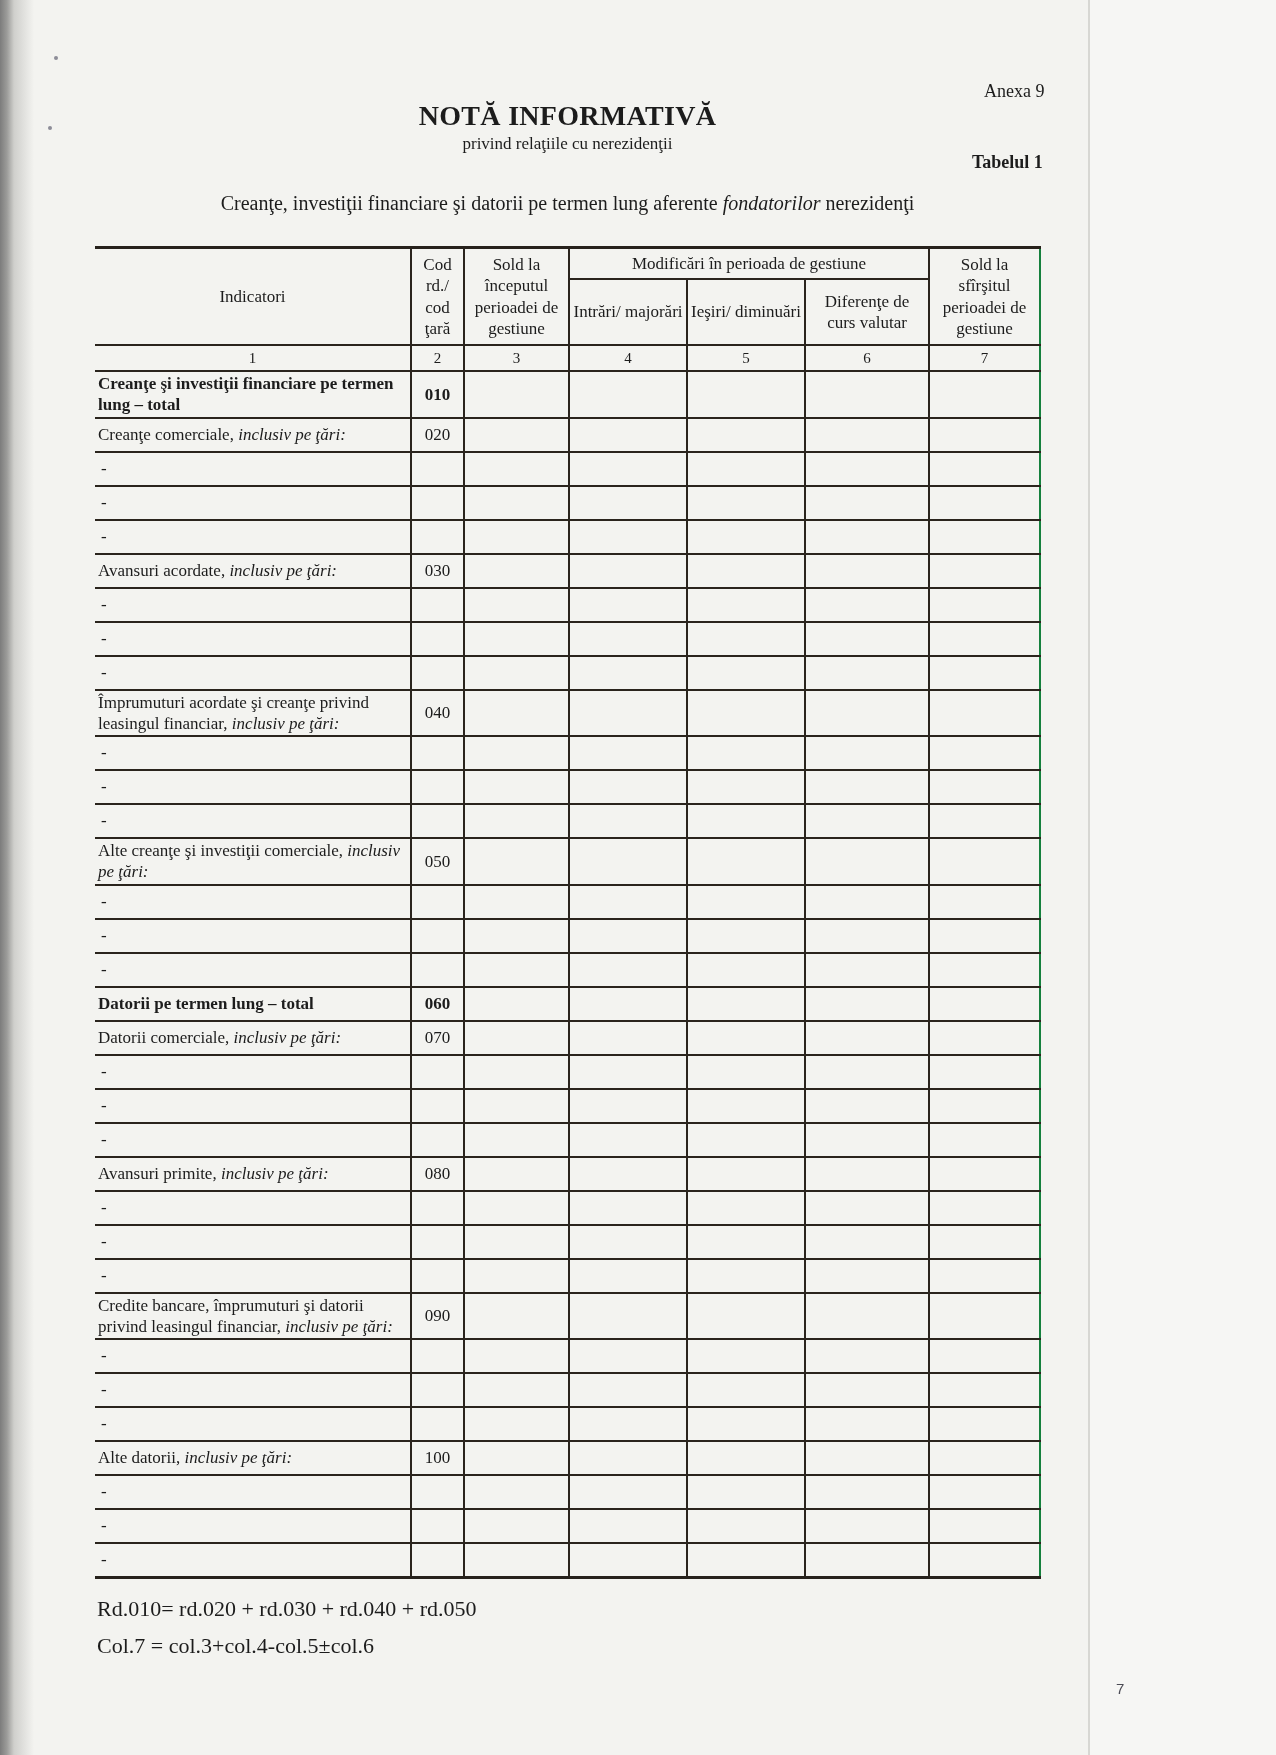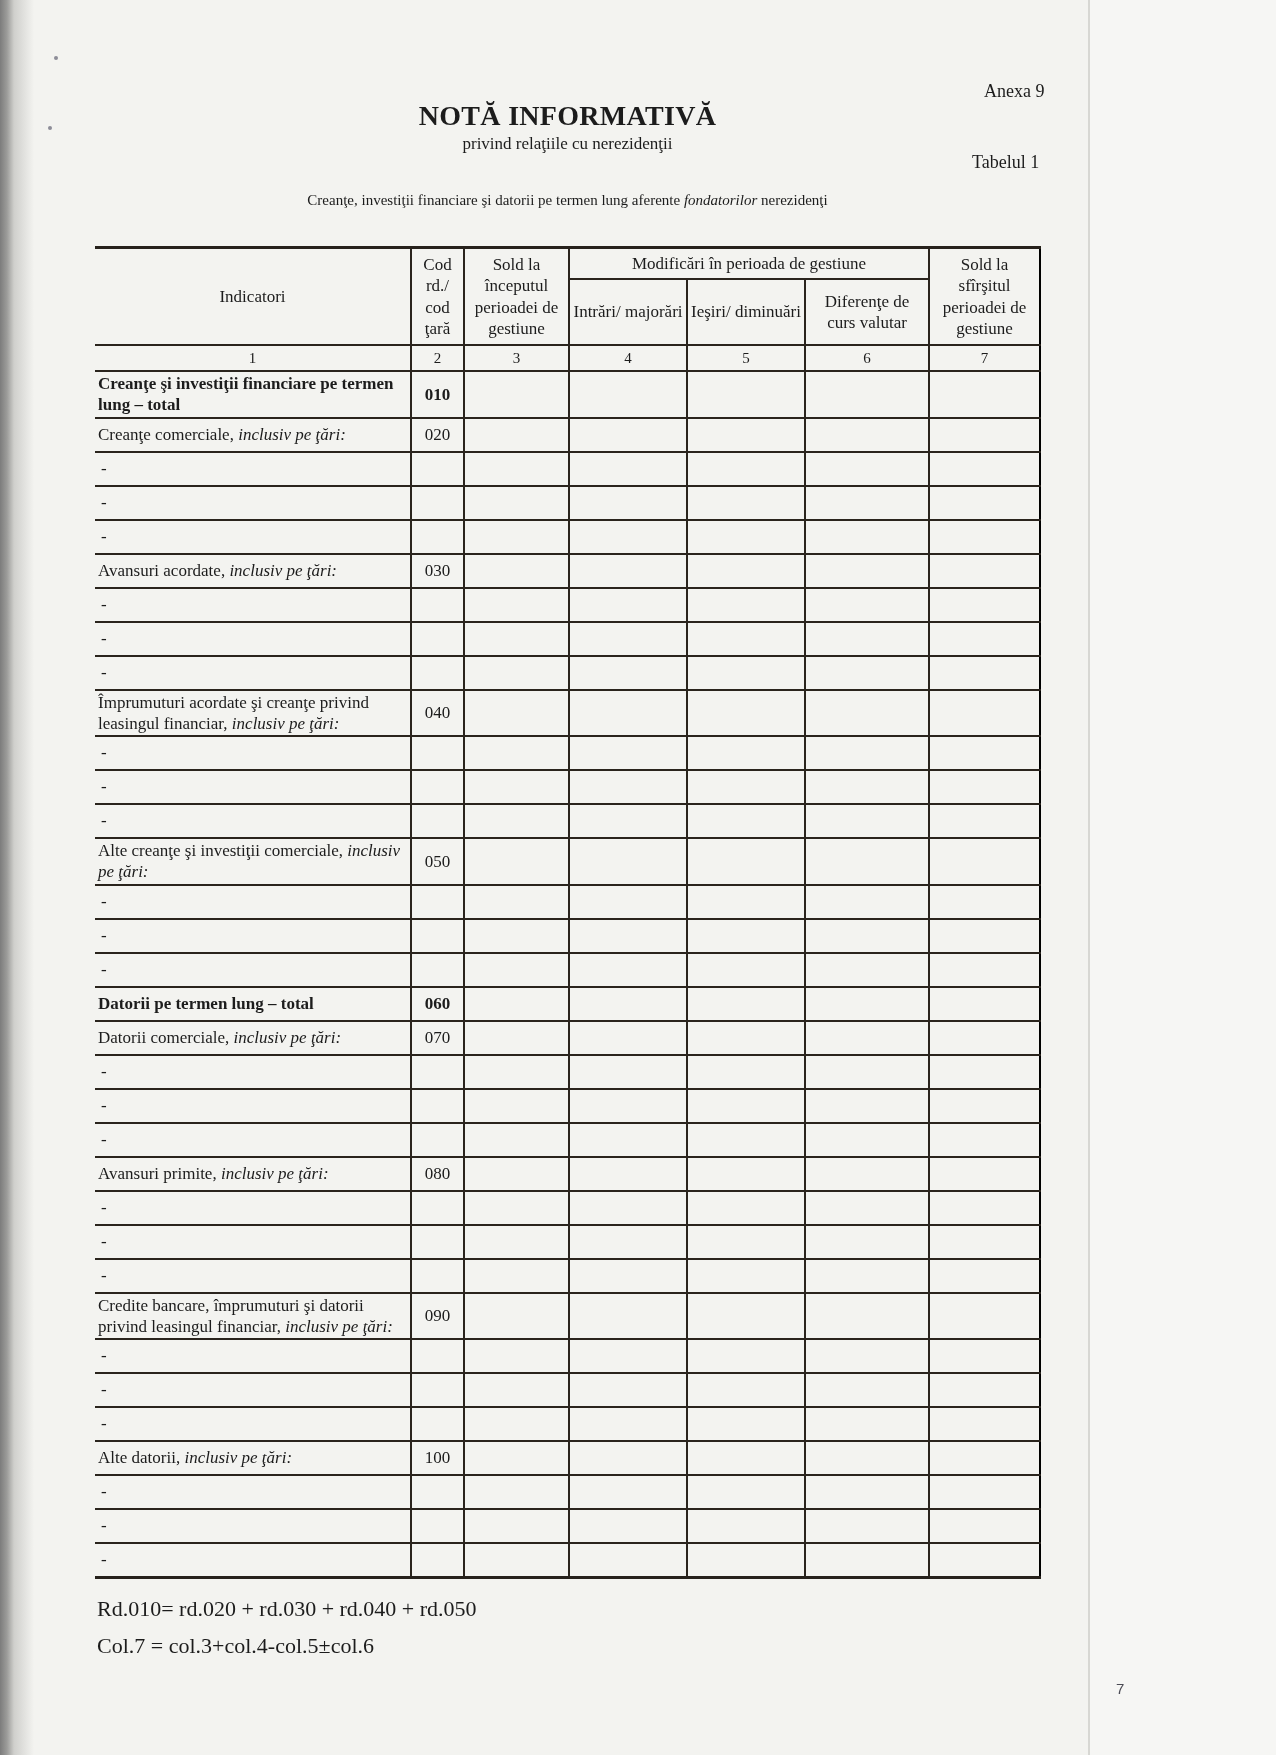--- a/index.html
+++ b/index.html
@@ -16,47 +16,47 @@
     background:linear-gradient(to right,#7c7c7c 0px,#9c9c9a 7px,#cfcfcc 14px,rgba(232,232,229,0) 34px);
     pointer-events:none;
   }
   .fold-line { position:absolute; left:1088px; top:0; width:2px; height:100%; background:#d7d7d3; }
   .right-margin { position:absolute; left:1090px; top:0; width:186px; height:100%; background:#f6f6f4; }
   .speck { position:absolute; width:4px; height:4px; border-radius:50%; background:#8d8d98; }
   .speck.s1 { left:54px; top:56px; }
   .speck.s2 { left:48px; top:126px; }
 
   .annex { position:absolute; top:81px; left:984px; font-size:18px; }
-  .tableref { position:absolute; top:152px; left:972px; font-size:18px; }
+  .tableref { position:absolute; top:152px; left:972px; font-size:18px;font-weight:bold; }
 
   .title-wrap { position:absolute; top:100px; left:95px; width:945px; text-align:center; }
   .doc-title { margin:0; font-size:28px; font-weight:bold; letter-spacing:0.3px; }
   .doc-subtitle { margin:2px 0 0 0; font-size:17px; }
 
-  .caption { position:absolute; top:192px; left:55px; width:1025px; text-align:center; font-size:15px; }
+  .caption { position:absolute; top:192px; left:55px; width:1025px; text-align:center; font-size:20px; }
   .caption .it { font-style:italic; }
 
   .content { position:absolute; top:246px; left:95px; width:945px; }
 
   table.main {
     border-collapse:collapse; table-layout:fixed; width:945px;
     border-top:3px solid #26211b; border-bottom:3px solid #26211b;
     font-size:17px;
   }
   table.main th, table.main td {
     border:2px solid #2a241d;
     padding:1px 3px;
     vertical-align:middle;
     font-weight:normal;
     line-height:1.25;
     overflow:hidden;
   }
   
   table.main th:first-child, table.main td:first-child { border-left:none; }
-  table.main th:last-child, table.main td:last-child { border-right:2px solid #000000; }
+  table.main th:last-child, table.main td:last-child { border-right:2px solid #15803d; }
 
   th.h-group { height:27px; font-size:17px; }
   tr.sub-head th { height:62px; }
   th { text-align:center; }
 
   tr.numbering td { height:24px; font-size:15px; text-align:center; padding:0 2px; }
 
   td.c-label { text-align:left; padding-left:5px; line-height:1.32; }
   td.c-code { text-align:center; }
   tbody td { height:30px; }

